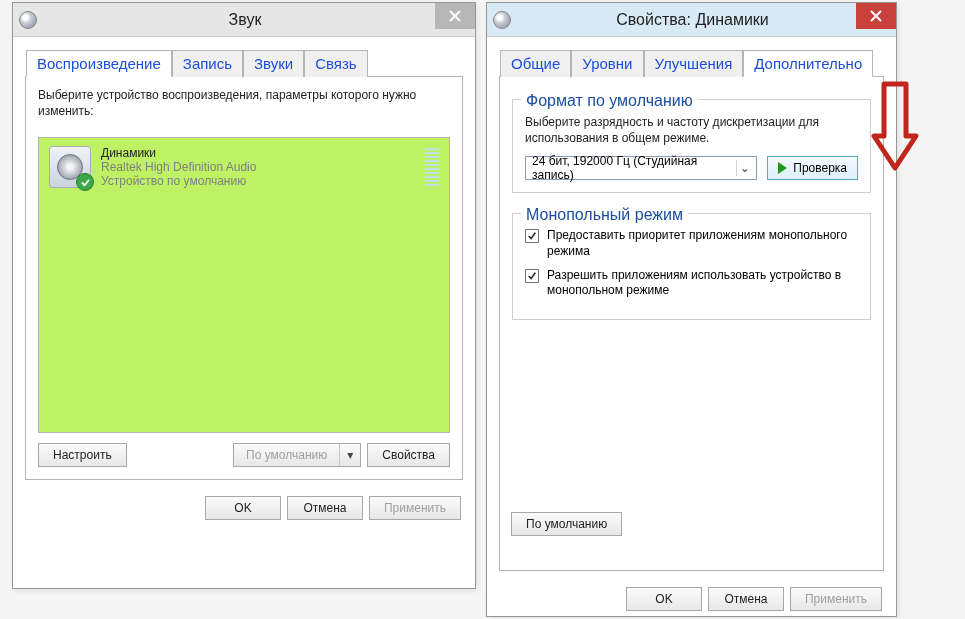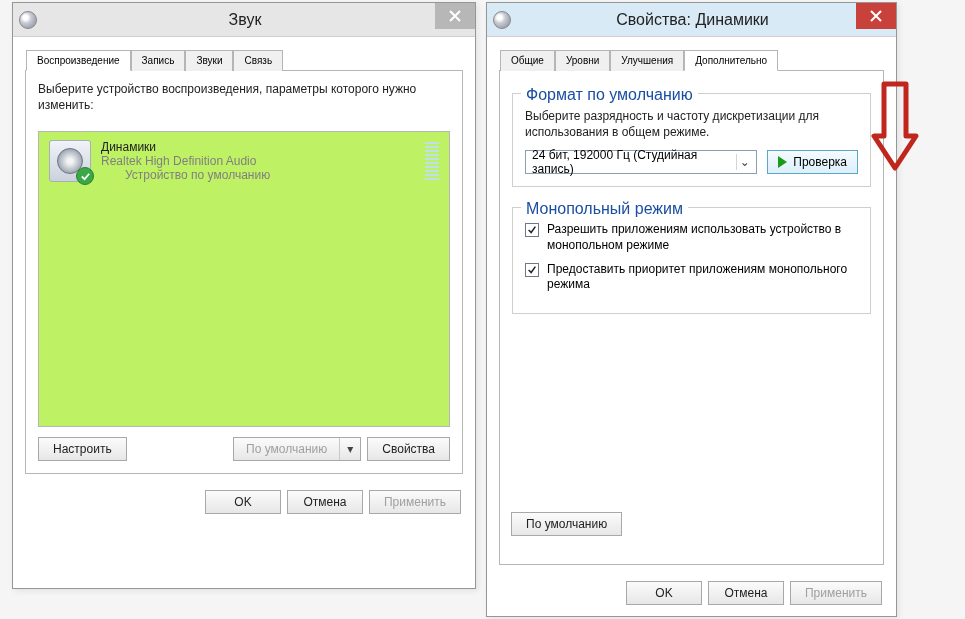--- a/index.html
+++ b/index.html
@@ -60,22 +60,22 @@
     border-bottom: 1px solid #b5b5b5;
     gap: 0;
     margin: 0;
     padding: 0 1px;
   }
   .tab {
     border: 1px solid #b5b5b5;
     border-bottom: none;
     background: #f0f0f0;
     padding: 4px 10px 4px 10px;
-    font-size: 10px;
-    color: #000000;
+    font-size: 15px;
+    color: #1d4ed8;
     cursor: default;
     position: relative;
     top: 1px;
   }
   .tab.active {
     background: #fff;
     border-bottom: 1px solid #fff;
     top: 1px;
     z-index: 2;
   }
@@ -114,21 +114,21 @@
   .dev-icon .check {
     position: absolute; right: -4px; bottom: -4px;
     width: 18px; height: 18px; border-radius: 50%;
     background: #39a845; border: 1px solid #2a7f33;
     display:flex;align-items:center;justify-content:center;
   }
   .dev-icon .check svg { width: 11px; height: 11px; }
   .dev-text { flex:1; }
   .dev-text .dname { color: #222; }
   .dev-text .ddrv  { color: #808080; }
-  .dev-text .dstat { color: #808080; margin-left: 24px; }
+  .dev-text .dstat { color: #808080; }
   .level-bars {
     width: 14px;
     display:flex;flex-direction:column;gap:2px;padding-top:2px;
   }
   .level-bars span {
     height: 2px; background:#bfe0e8;
   }
 
   .btn-row {
     display:flex; gap:6px; margin-top:10px; align-items:flex-start;
@@ -311,29 +311,29 @@
       </div>
 
       <div class="group" style="margin-top:20px;">
         <div class="group-title">Монопольный режим</div>
         <div class="chk-row">
           <div class="chk">
             <svg viewBox="0 0 12 12">
                 <path d="M2 6 L5 9 L10 2" stroke="#222" stroke-width="1.8" fill="none"></path>
               </svg>
           </div>
-          <div class="txt">Разрешить приложениям использовать устройство в монопольном режиме</div>
+          <div class="txt">Предоставить приоритет приложениям монопольного режима</div>
         </div>
         <div class="chk-row">
           <div class="chk">
             <svg viewBox="0 0 12 12">
                 <path d="M2 6 L5 9 L10 2" stroke="#222" stroke-width="1.8" fill="none"></path>
               </svg>
           </div>
-          <div class="txt">Предоставить приоритет приложениям монопольного режима</div>
+          <div class="txt">Разрешить приложениям использовать устройство в монопольном режиме</div>
         </div>
       </div>
 
       <div style="position:absolute; bottom:80px; left:24px;">
         <div class="btn" style="min-width:110px;">По умолчанию</div>
       </div>
     </div>
 
     <div class="btn-row right">
       <div class="btn">OK</div>

